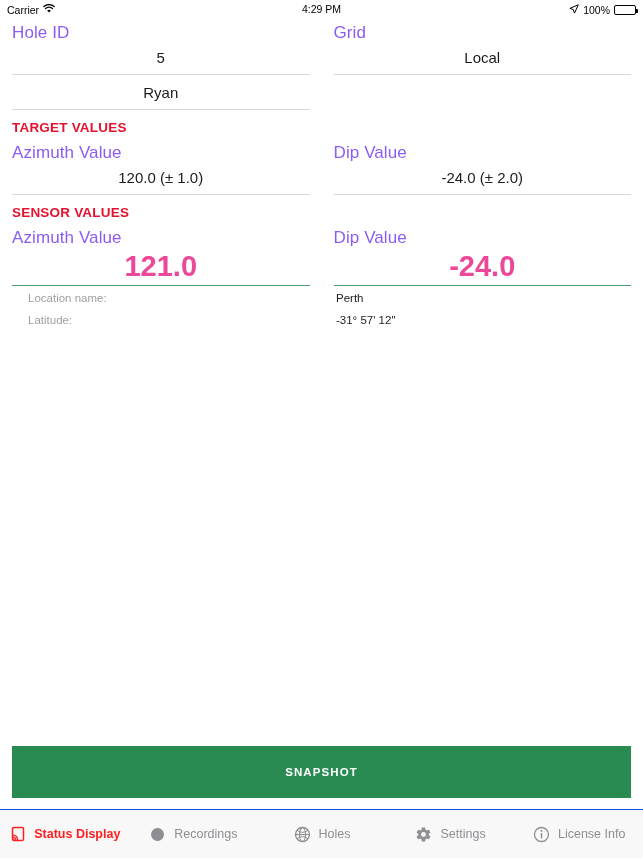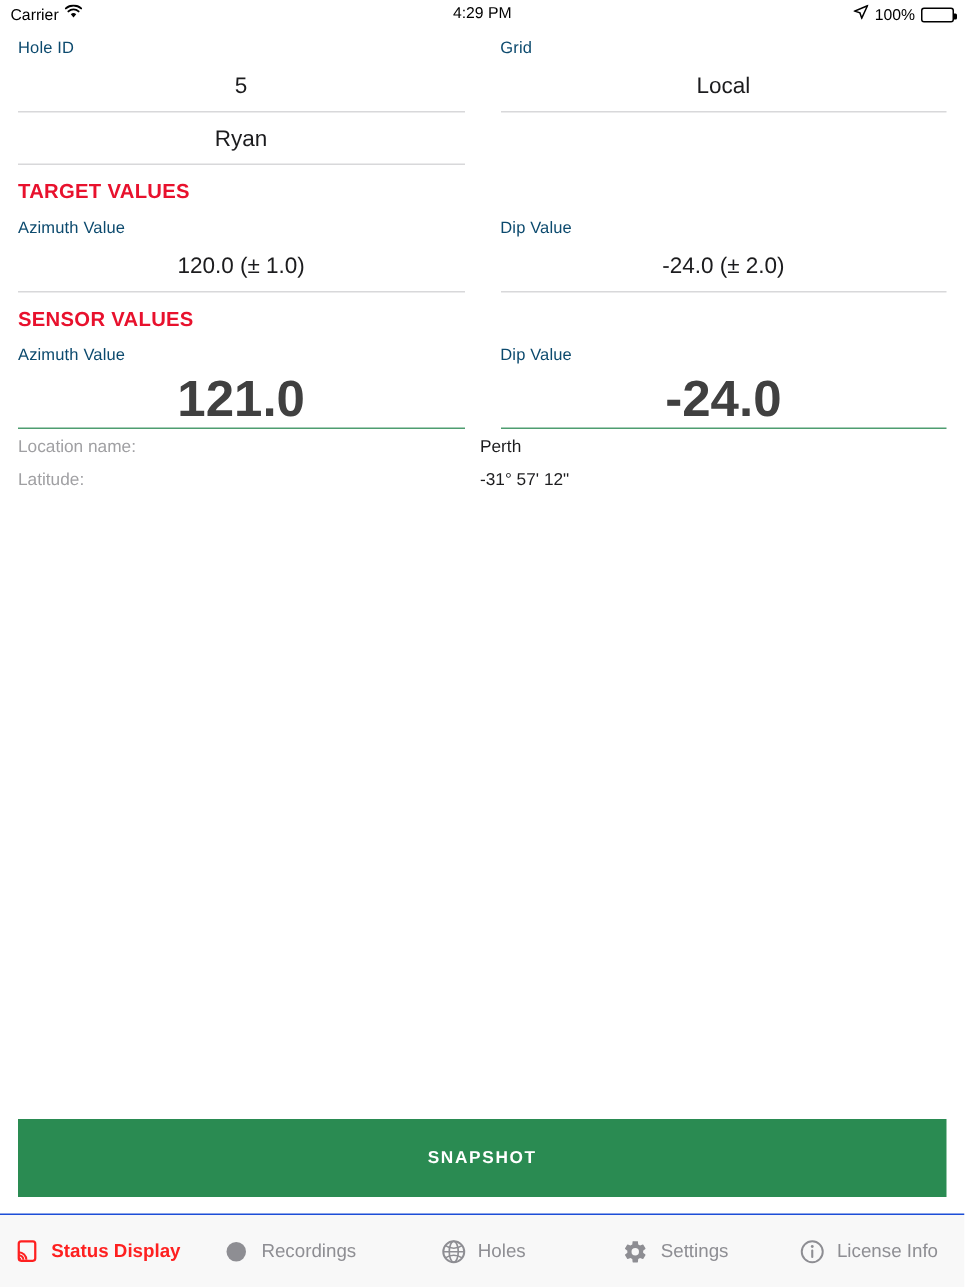--- a/index.html
+++ b/index.html
@@ -46,53 +46,53 @@
 
   
   .content { position:absolute; top:19px; left:0; width:643px; height: 800px; }
 
   .row2 { display: flex; width: 100%; }
   .col { width: 50%; position: relative; }
 
   
   .field { position: relative; padding: 0 12px; }
   .field .lbl {
-    font-size: 11px; color: #0c4a6e;
+    font-size: 17px; color: #8b5cf6;
     letter-spacing: 0.1px;
     line-height: 15px;
     padding-top: 6px;
   }
   .field .val {
     font-size: 15px; color: #1c1c1e;
     text-align: center;
     line-height: 20px;
     padding-top: 8px; padding-bottom: 6px;
     min-height: 34px;
   }
   .field .rule {
     height: 1px; background: #d8d8da; width: 100%;
   }
   .field.green .rule { background: #4e9d70; }
   .field .val.green {
-    color: #404040; font-size: 34px; font-weight: bold;
+    color: #ec4899; font-size: 29px; font-weight: bold;
     line-height: 30px; padding-top: 6px; padding-bottom: 4px;
   }
   .field.tall .lbl { padding-top: 8px; }
 
   
   .section-hdr {
     color: #e8112d;
     font-size: 13.5px;
     font-weight: bold;
     letter-spacing: 0.2px;
     padding: 10px 12px 2px 12px;
   }
 
   
-  .locinfo { padding: 6px 16px 0 12px; }
+  .locinfo { padding: 6px 16px 0 12px; margin-left: 16px; }
   .locrow { display: flex; align-items: baseline; height: 22px; }
   .locrow .lk { width: 308px; font-size: 11.5px; color: #a0a0a3; }
   .locrow .lv { font-size: 11.5px; color: #1c1c1e; }
 
   
   .snapshot {
     position: absolute;
     left: 12px; top: 727px;
     width: 619px; height: 52px;
     background: #2a8b52;

